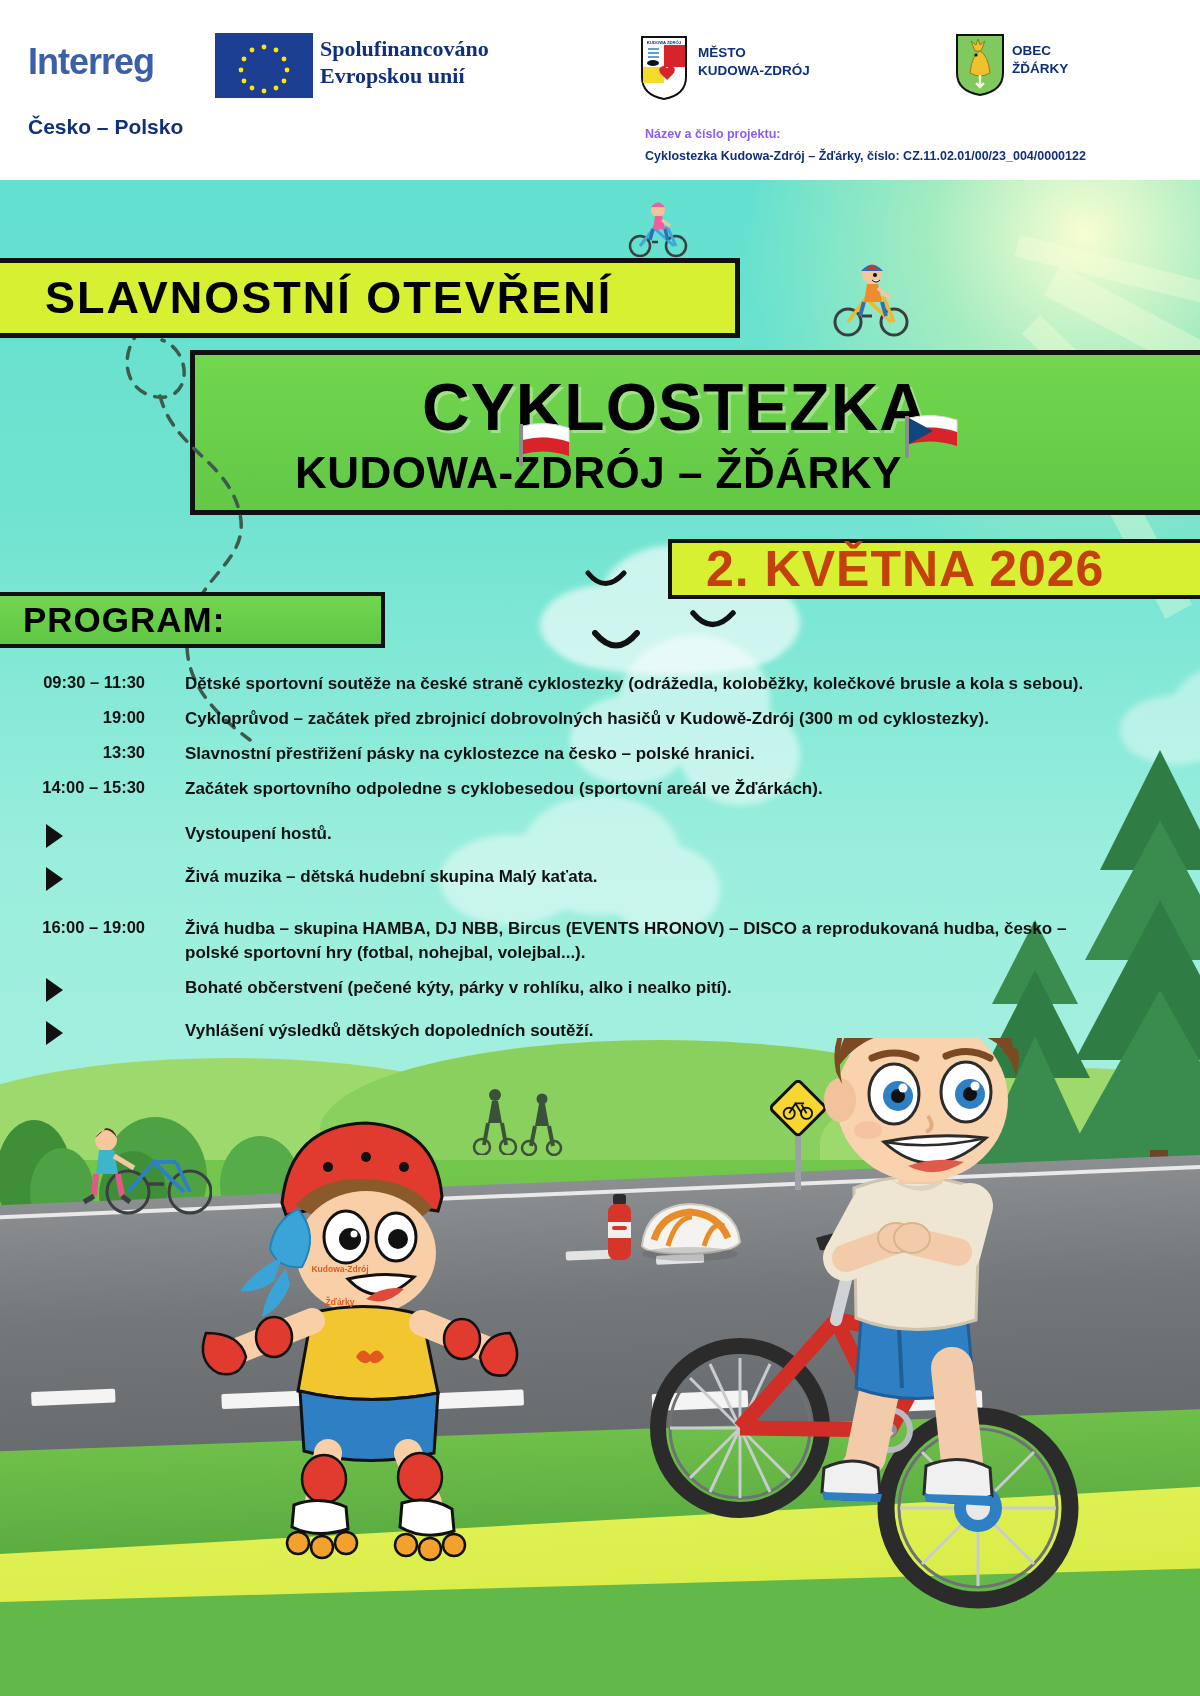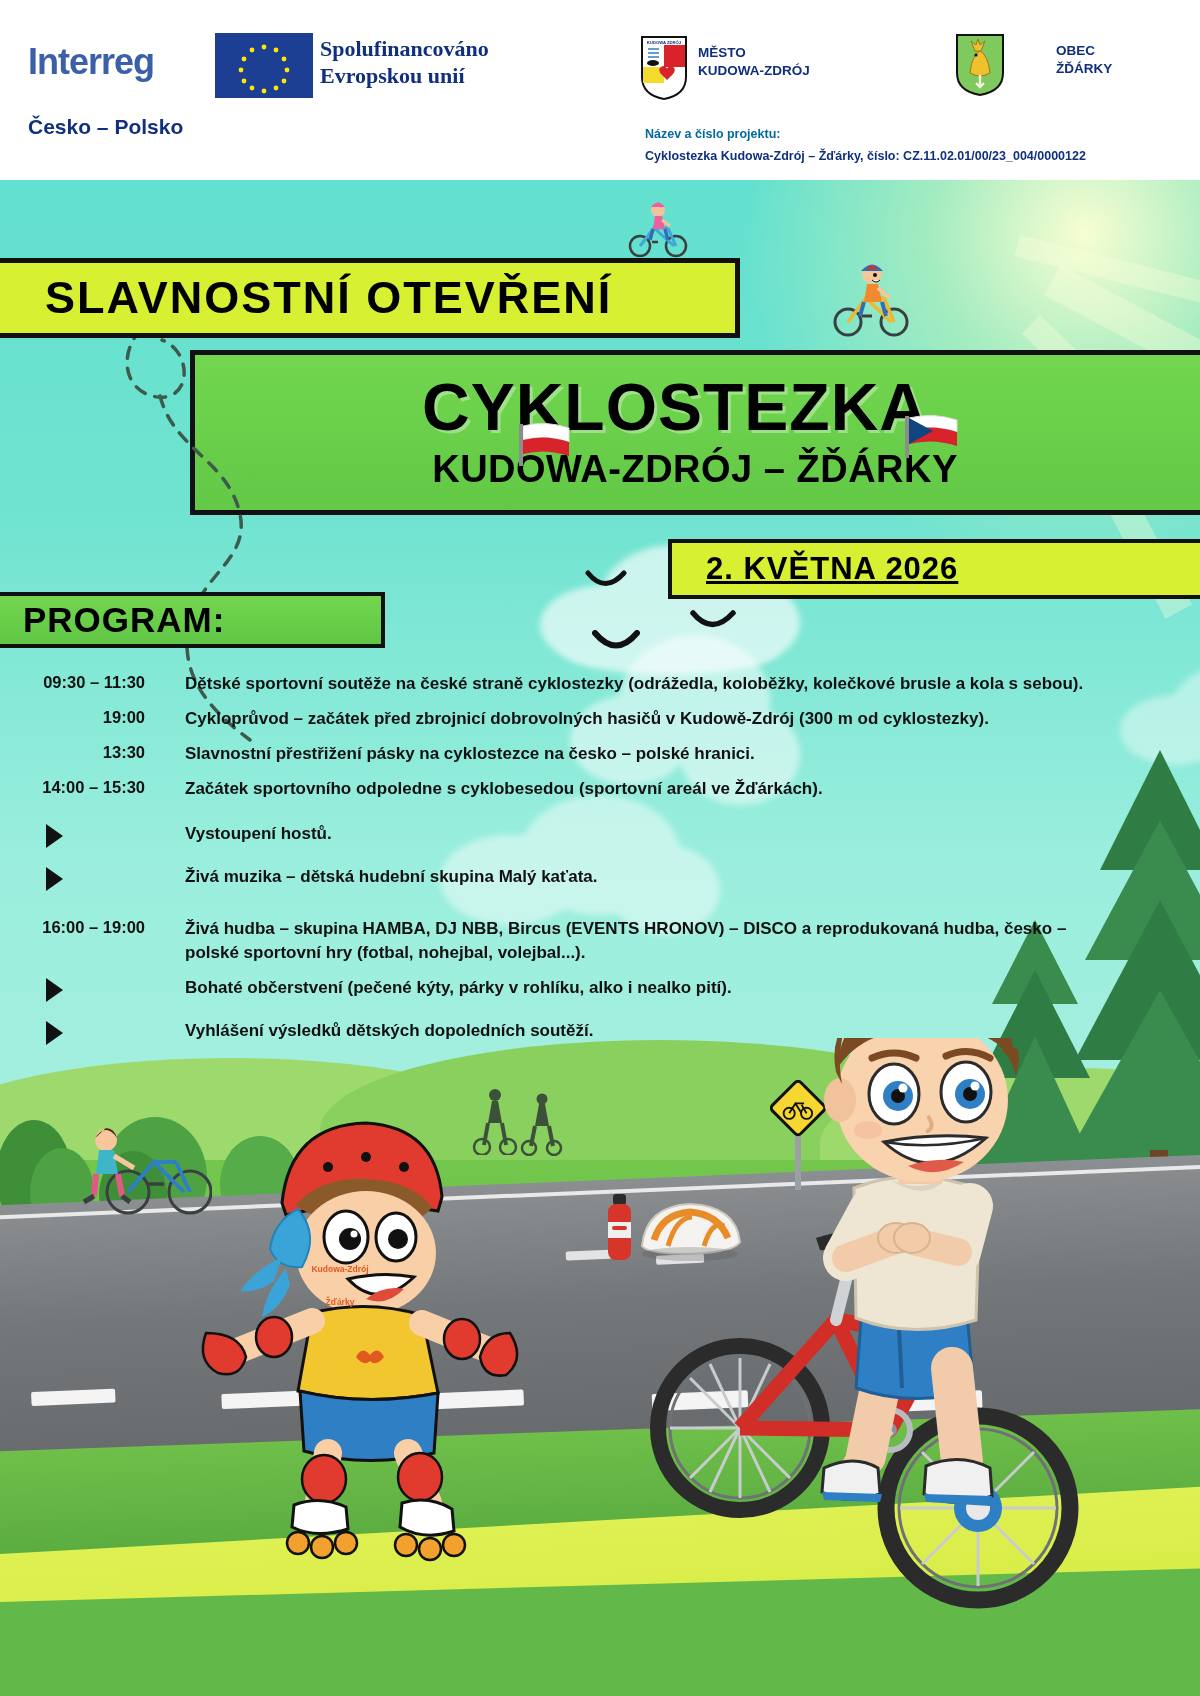--- a/index.html
+++ b/index.html
@@ -37,26 +37,26 @@
   }
   
   .crest1 { position:absolute; left:640px; top:35px; width:48px; height:66px; }
   .crest-label1 {
     position:absolute; left:698px; top:44px;
     font-size:13.5px; font-weight:bold; color:#10307e; line-height:1.35;
   }
   
   .crest2 { position:absolute; left:955px; top:33px; width:50px; height:64px; }
   .crest-label2 {
-    position:absolute; left:1056px; top:42px;
+    position:absolute; left:1012px; top:42px;
     font-size:13.5px; font-weight:bold; color:#10307e; line-height:1.35;
   }
   .proj-label {
     position:absolute; left:645px; top:127px;
-    font-size:12.5px; font-weight:bold; color:#0369a1;
+    font-size:12.5px; font-weight:bold; color:#8b5cf6;
   }
   .proj-number {
     position:absolute; left:645px; top:149px;
     font-size:12.5px; font-weight:bold; color:#10307e; white-space:nowrap;
   }
 
   
   .sky {
     position:absolute; left:0; top:175px; width:1200px; height:1100px;
     background:linear-gradient(180deg,#63e0cf 0%,#6fe3d0 30%,#9aeedd 62%,#abf0e0 100%);
@@ -129,36 +129,36 @@
     border:5px solid #111; z-index:18;
   }
   .cyklo-title {
     position:absolute; left:100px; top:14px; width:760px;
     font-size:66px; font-weight:bold; color:#000;
     letter-spacing:1px; text-align:center;
     text-shadow:3px 3px 0 rgba(255,255,255,.35);
   }
   .cyklo-sub {
     position:absolute; left:100px; top:93px; width:800px;
-    font-size:38px; font-weight:bold; color:#000; text-align:center;
+    font-size:44px; font-weight:bold; color:#000; 
     letter-spacing:.5px;
   }
   .flag-pl {
     position:absolute; left:517px; top:420px; width:56px; height:46px; z-index:24;
   }
   .flag-cz {
     position:absolute; left:903px; top:414px; width:58px; height:44px; z-index:24;
   }
   .banner-date {
     position:absolute; left:668px; top:539px; width:560px; height:60px;
     background:#d7f032; border:4px solid #111; z-index:20;
     display:flex; align-items:center;
   }
   .banner-date span {
-    margin-left:34px; font-size:31px; font-weight:bold; color:#000000; letter-spacing:1px;text-decoration:underline;
+    margin-left:34px; font-size:50px; font-weight:bold; color:#c2410c; letter-spacing:1px;
   }
   .banner-program {
     position:absolute; left:-20px; top:592px; width:405px; height:56px;
     background:linear-gradient(180deg,#72d64e 0%,#60c645 100%);
     border:4px solid #111; z-index:20;
     display:flex; align-items:center;
   }
   .banner-program span {
     margin-left:39px; font-size:35px; font-weight:bold; color:#000; letter-spacing:1px;
   }

